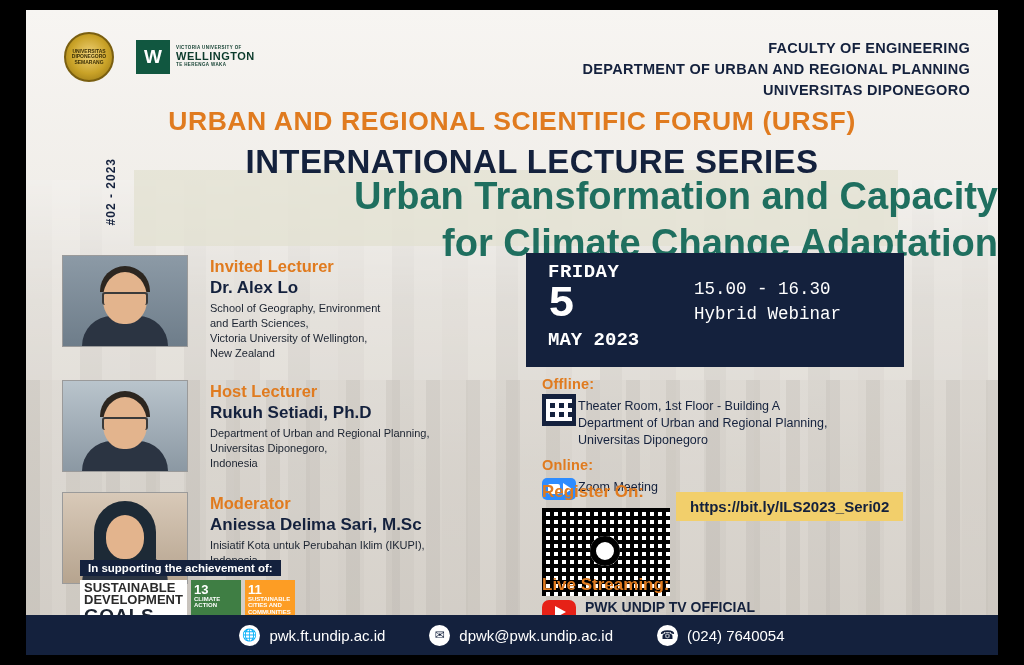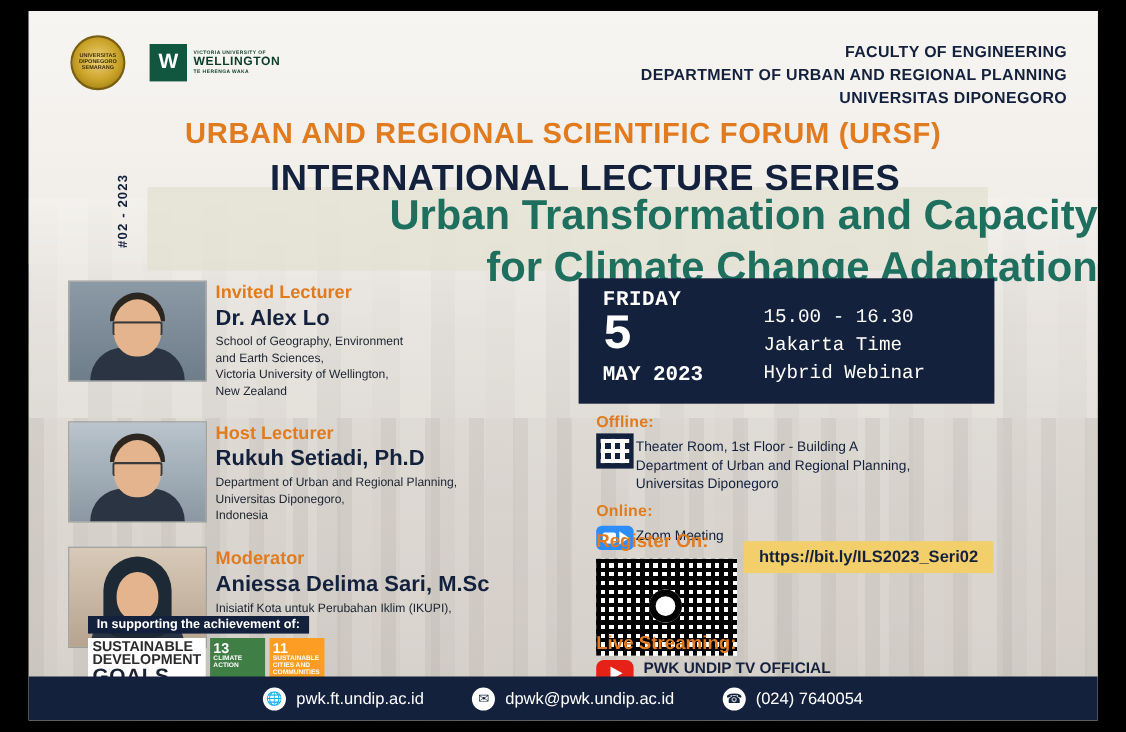--- a/index.html
+++ b/index.html
@@ -151,21 +151,21 @@
 
   
   .people {
     position: absolute;
     left: 36px; top: 245px;
     width: 440px;
     z-index: 5;
   }
   .person {
     display: flex;
-    gap: 8px;
+    gap: 22px;
     margin-bottom: 20px;
   }
   .photo {
     width: 124px; height: 90px;
     flex: 0 0 124px;
     border: 1px solid #9a9a9a;
     position: relative;
     overflow: hidden;
   }
   .p1 { background: linear-gradient(180deg,#8c9aa6 0%, #6e7d8a 100%); }
@@ -201,21 +201,21 @@
   }
   .p-info { padding-top: 2px; }
   .p-role {
     color: #e07b1f;
     font-size: 16.5px;
     font-weight: bold;
     margin-bottom: 2px;
   }
   .p-name {
     color: #14213d;
-    font-size: 20px;
+    font-size: 17px;
     font-weight: bold;
     margin-bottom: 3px;
   }
   .p-aff {
     color: #1b2330;
     font-size: 11px;
     line-height: 1.35;
   }
 
   
@@ -497,21 +497,20 @@
   </div>
 
   <div class="date-box">
     <div class="date-left">
       <div class="d-day">FRIDAY</div>
       <div class="d-num">5</div>
       <div class="d-month">MAY 2023</div>
     </div>
     <div class="date-right">
       <div>15.00 - 16.30</div>
-      <div>Jakarta Time</div>
       <div>Hybrid Webinar</div>
     </div>
   </div>
 
   <div class="venue">
     <div class="v-label">Offline:</div>
     <div class="v-row">
       <div class="icon-building"></div>
       <div class="v-text" style="white-space:pre-line">Theater Room, 1st Floor - Building A
 Department of Urban and Regional Planning,

